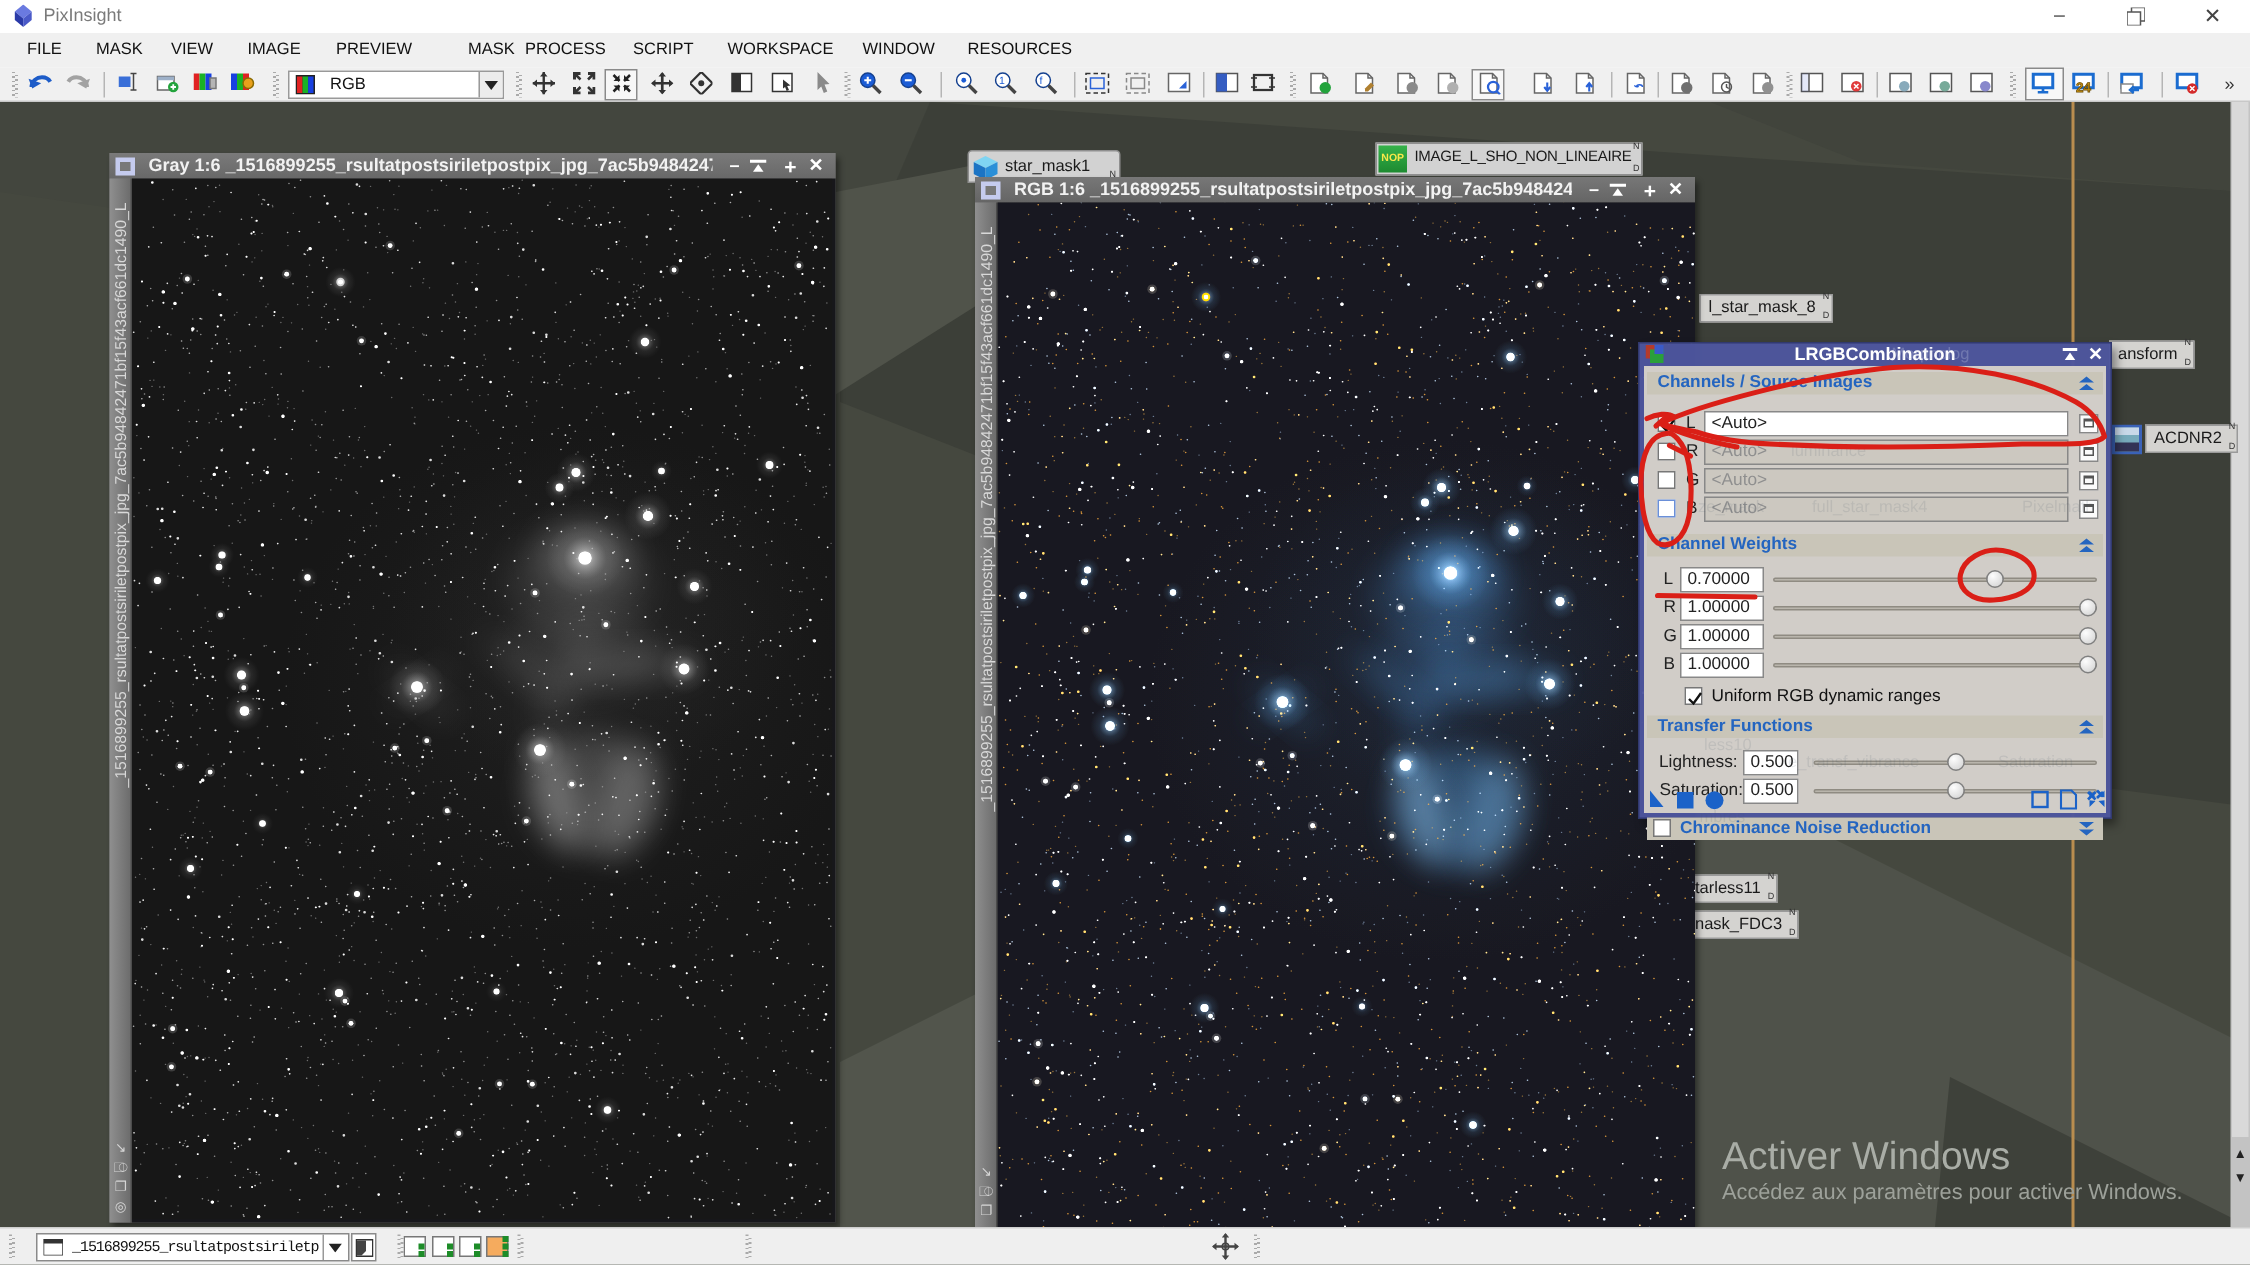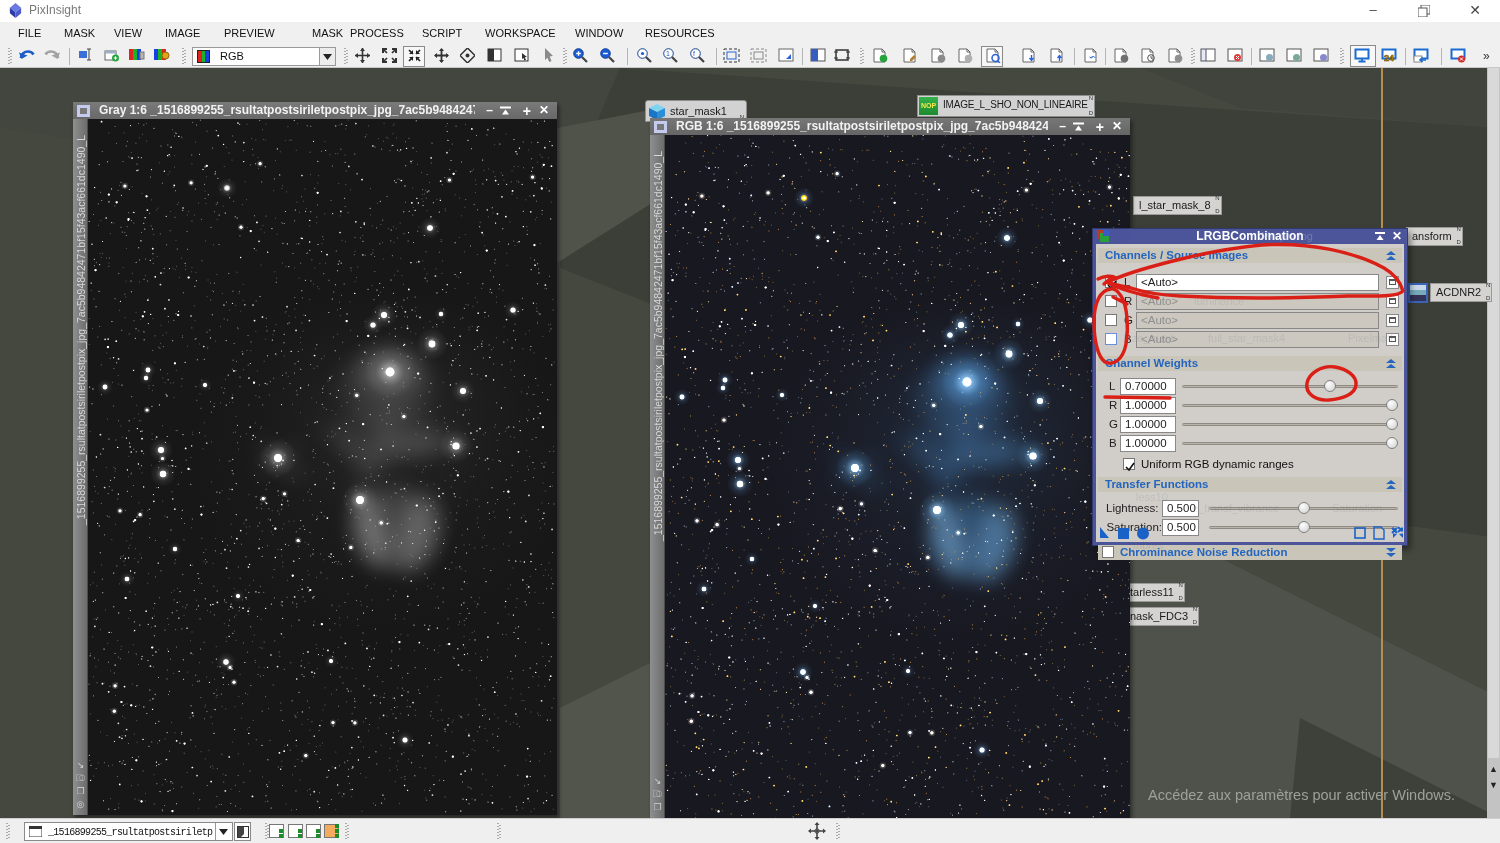--- a/index.html
+++ b/index.html
@@ -481,20 +481,21 @@
 <polygon points="557,60 660,40 660,130 557,195" fill="#50534a"></polygon>
 <polygon points="560,640 700,570 700,750 560,750" fill="#52554c"></polygon>
 <polygon points="1120,440 1500,630 1500,750 1120,750" fill="#4f524a"></polygon>
 <polygon points="1300,650 1500,750 1290,750" fill="#3e413a"></polygon>
 <rect x="1381" y="0" width="2" height="750" fill="#b98d4f"></rect>
 <rect x="1487" y="0" width="13" height="750" fill="#c3c3c3"></rect>
 <rect x="1488" y="0" width="11" height="690" fill="#d9d9d9"></rect>
 </svg>
 <div style="position:absolute;left:1488px;top:696px;width:11px;height:13px;font-size:9px;color:#222;text-align:center">▲</div>
 <div style="position:absolute;left:1488px;top:712px;width:11px;height:13px;font-size:9px;color:#222;text-align:center">▼</div>
+<div style="position:absolute;left:1148px;top:687px;font-size:26px;color:#a9ada6">Activer Windows</div>
 <div style="position:absolute;left:1148px;top:719px;font-size:14.5px;color:#9da19a">Accédez aux paramètres pour activer Windows.</div>
 <div style="position:absolute;left:645px;top:32px;width:102px;height:22px;background:#d2d2d2;border:1px solid #8f8f8f;border-radius:3px 3px 0 0">
 <svg width="17" height="16" style="position:absolute;left:3px;top:3px">
         <polygon points="8,0 16,4 8,8 0,4" fill="#7fd4f2"></polygon>
         <polygon points="0,4 8,8 8,16 0,12" fill="#1b74c4"></polygon>
         <polygon points="16,4 8,8 8,16 16,12" fill="#2a8fd8"></polygon>
       </svg>
 <span style="position:absolute;left:24px;top:4px;font-size:11px;color:#1a1a1a">star_mask1</span>
 <span style="position:absolute;right:2px;bottom:1px;font-size:6px;color:#333">N</span>
     </div>

